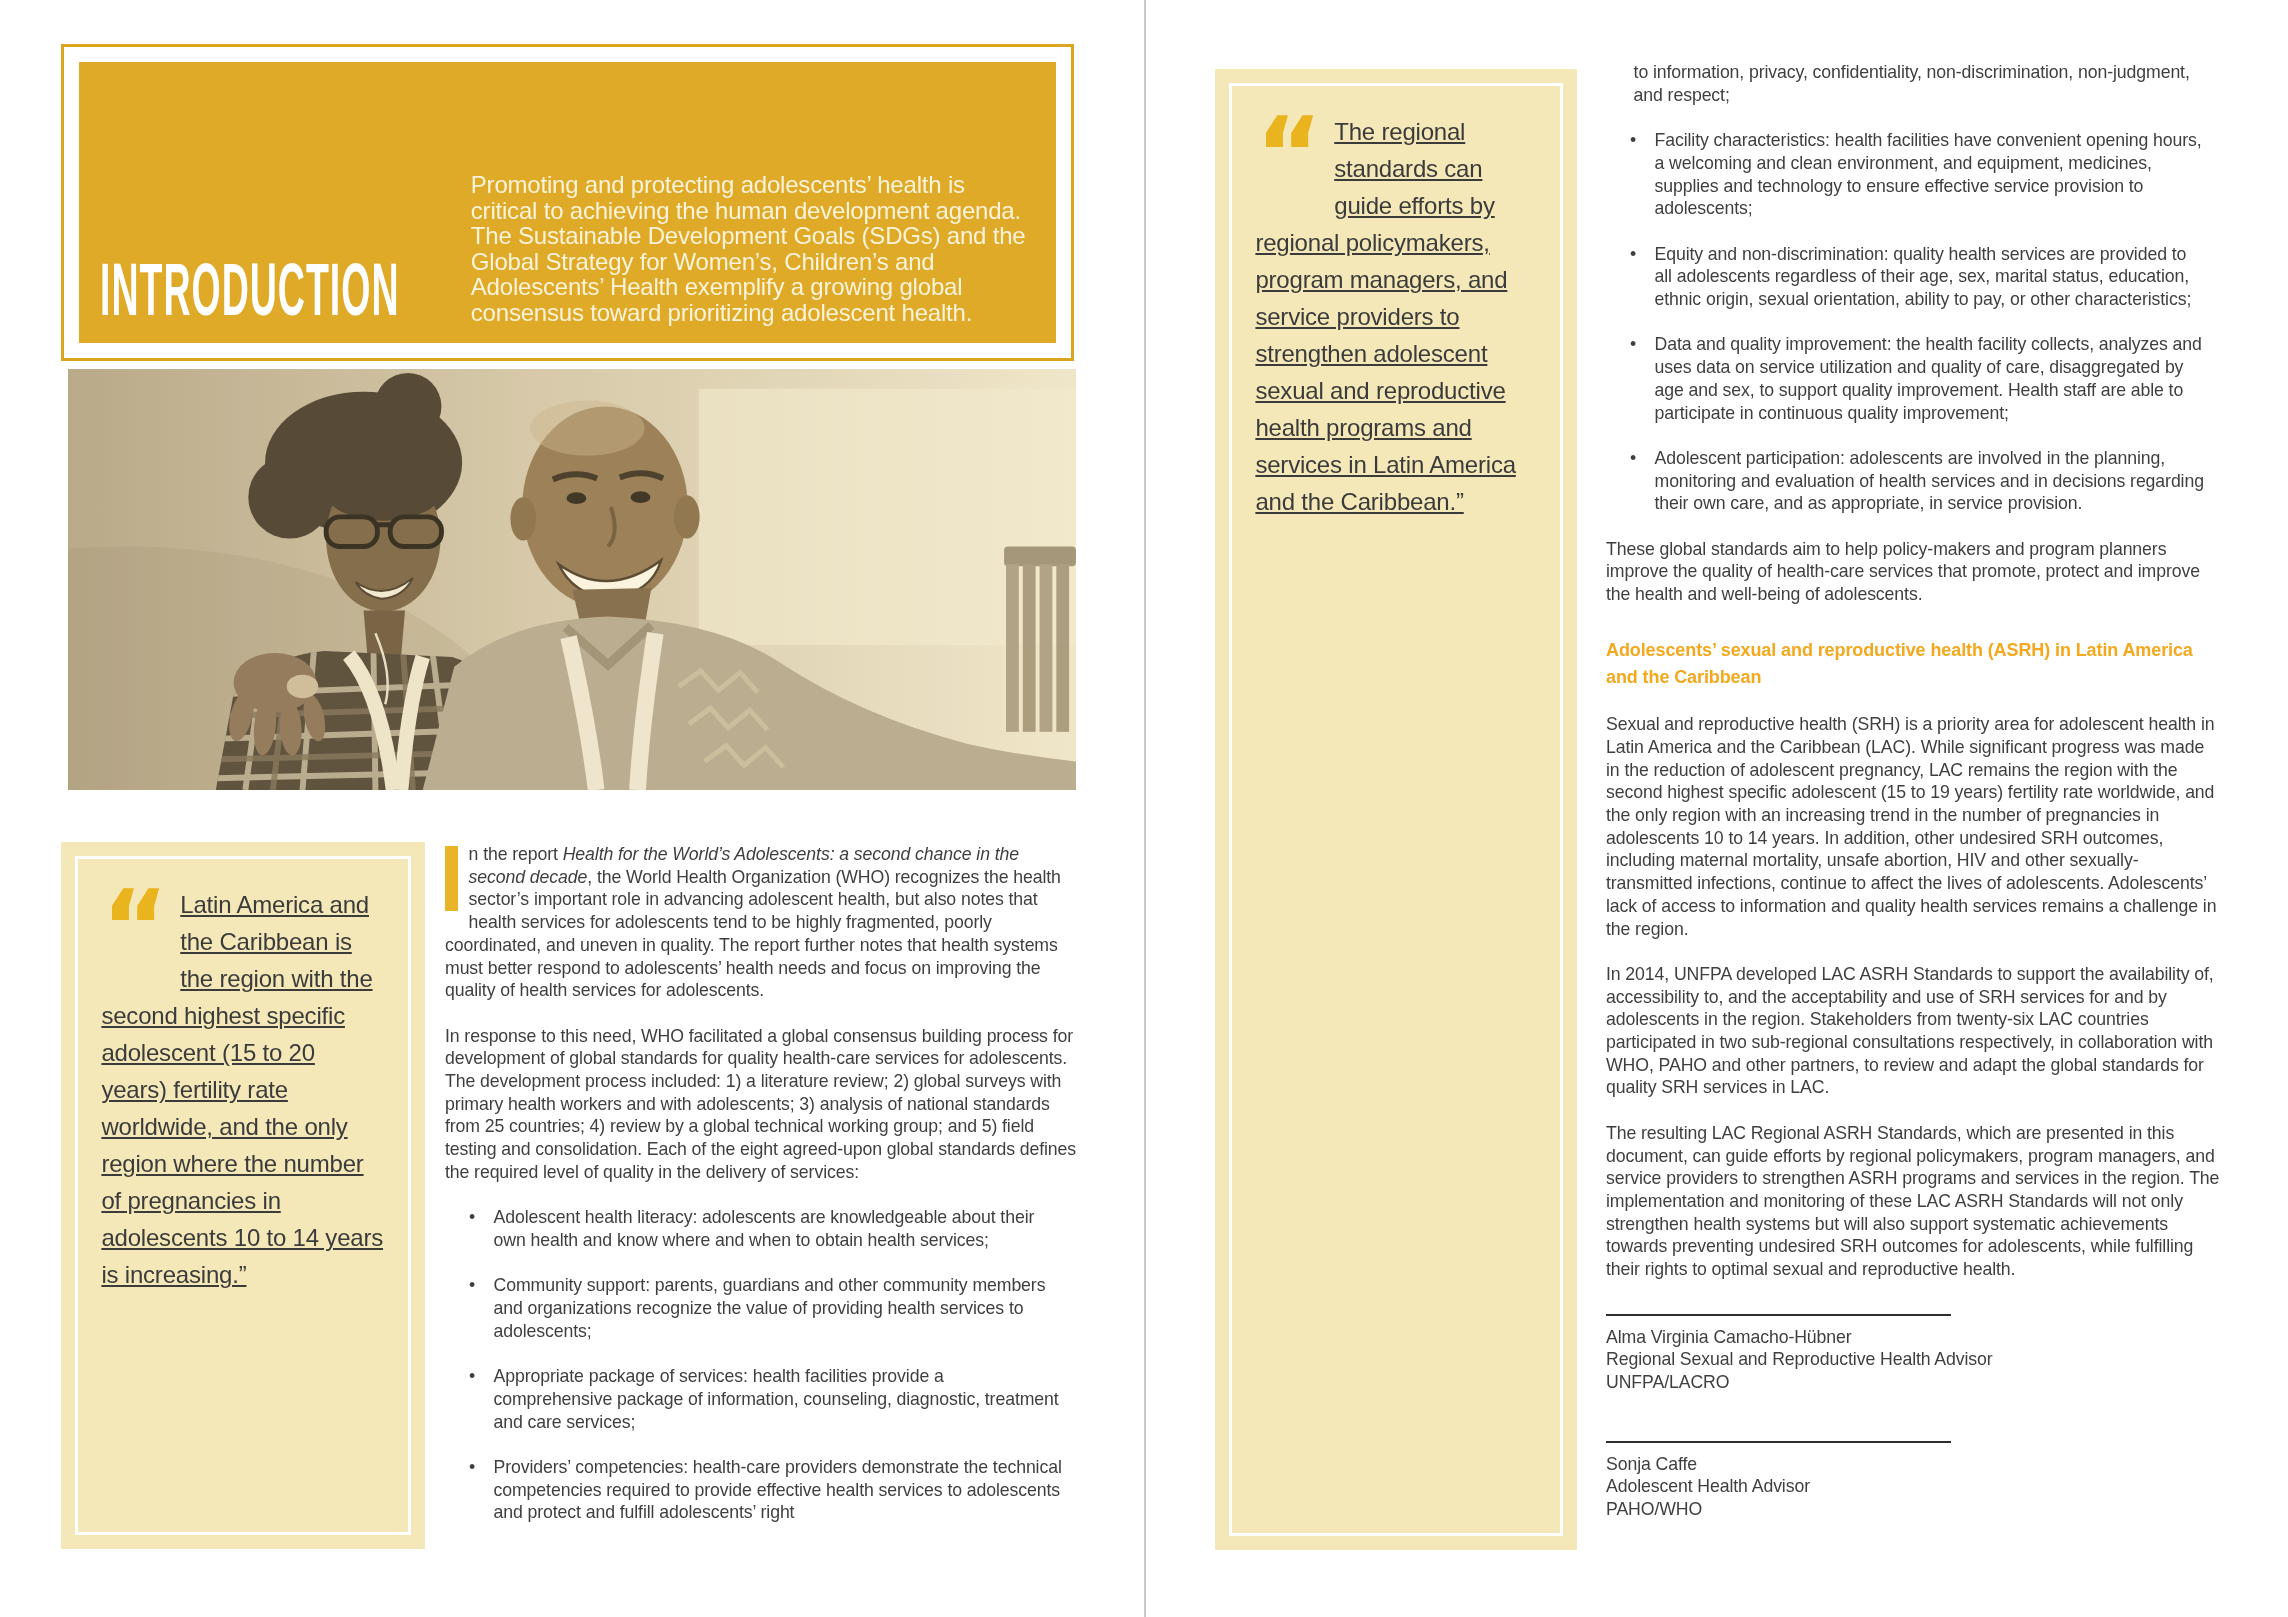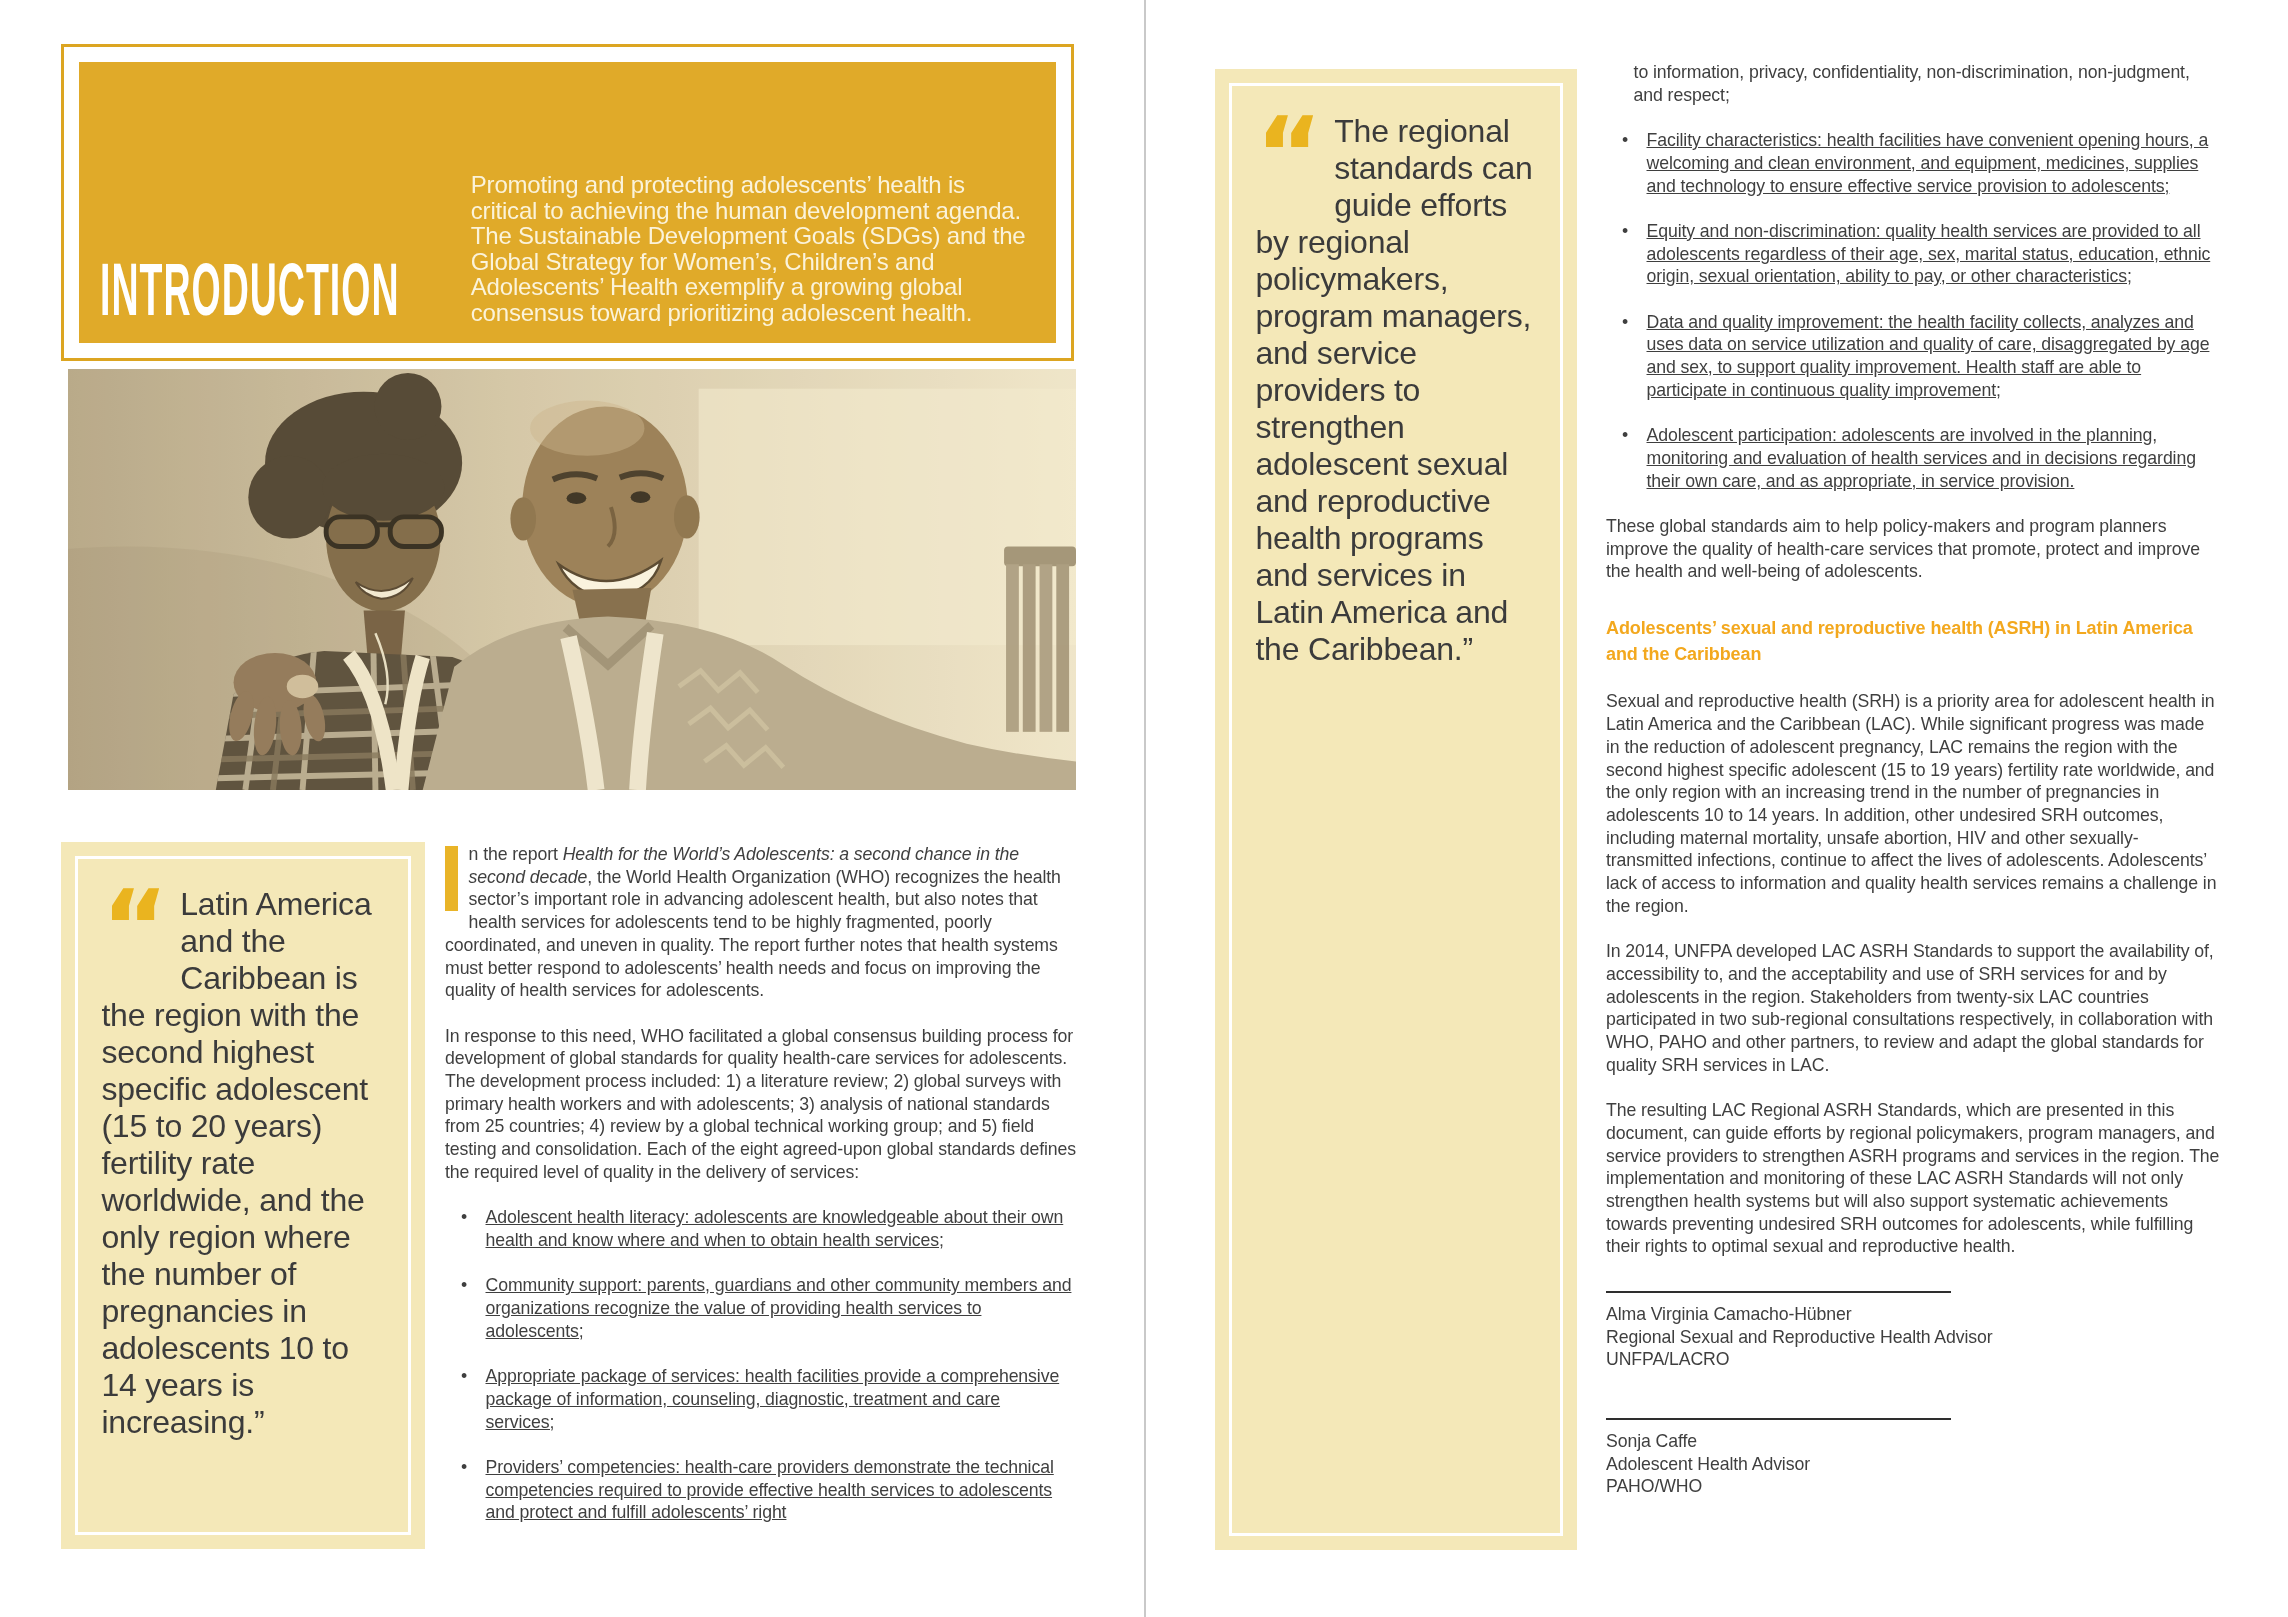--- a/index.html
+++ b/index.html
@@ -34,28 +34,28 @@
   .qb-left  { left:61px;   top:842px; width:364px; height:707px; }
   .qb-right { left:1215px; top:69px;  width:362px; height:1481px; }
   .qb-inner {
     position:absolute; top:13.8px; left:13.8px; right:13.8px; bottom:13.8px;
     border:3px solid #ffffff; box-sizing:border-box; padding:27.6px 21.7px 0 23.6px;
   }
   .qmark {
     float:left; color:#EAB41F; font-weight:bold; font-size:102px; line-height:71px;
     height:71px; margin:5.9px 11.8px 0 0; font-family:"DejaVu Sans", sans-serif;
   }
-  .quote-text { margin:0; font-size:32px; line-height:37px; color:#3b3b3b; letter-spacing:-0.2px; }
+  .quote-text { margin:0; font-size:24px; line-height:37px; color:#3b3b3b; letter-spacing:-0.2px;text-decoration:underline; }
 
   
   .col { position:absolute; font-size:17.7px; line-height:22.7px; letter-spacing:-0.1px; color:#3f3f3f; }
   .col-left  { left:445px;  top:843px; width:635px; }
   .col-right { left:1606px; top:61px;  width:616px; }
   .col p { margin:0 0 22.7px 0; }
-  .col ul { list-style:none; margin:8px; padding:0;text-decoration:underline; }
+  .col ul { list-style:none; margin:16px; padding:0; }
   .col li { position:relative; padding-left:32.5px; margin:0 0 22.7px 0; }
   .col li::before { content:"\2022"; position:absolute; left:7.9px; top:0; }
   .cont { padding-left:27.6px; }
   .dropcap {
     float:left; width:12.8px; height:65px; margin:3px 10.8px 2px 0;
     background:#E9B428; color:transparent; overflow:hidden;
   }
   .section-heading {
     margin:31.5px 0 22.7px 0; color:#F3A81E; font-size:18px; line-height:26.6px;
     font-weight:bold; letter-spacing:-0.1px;

